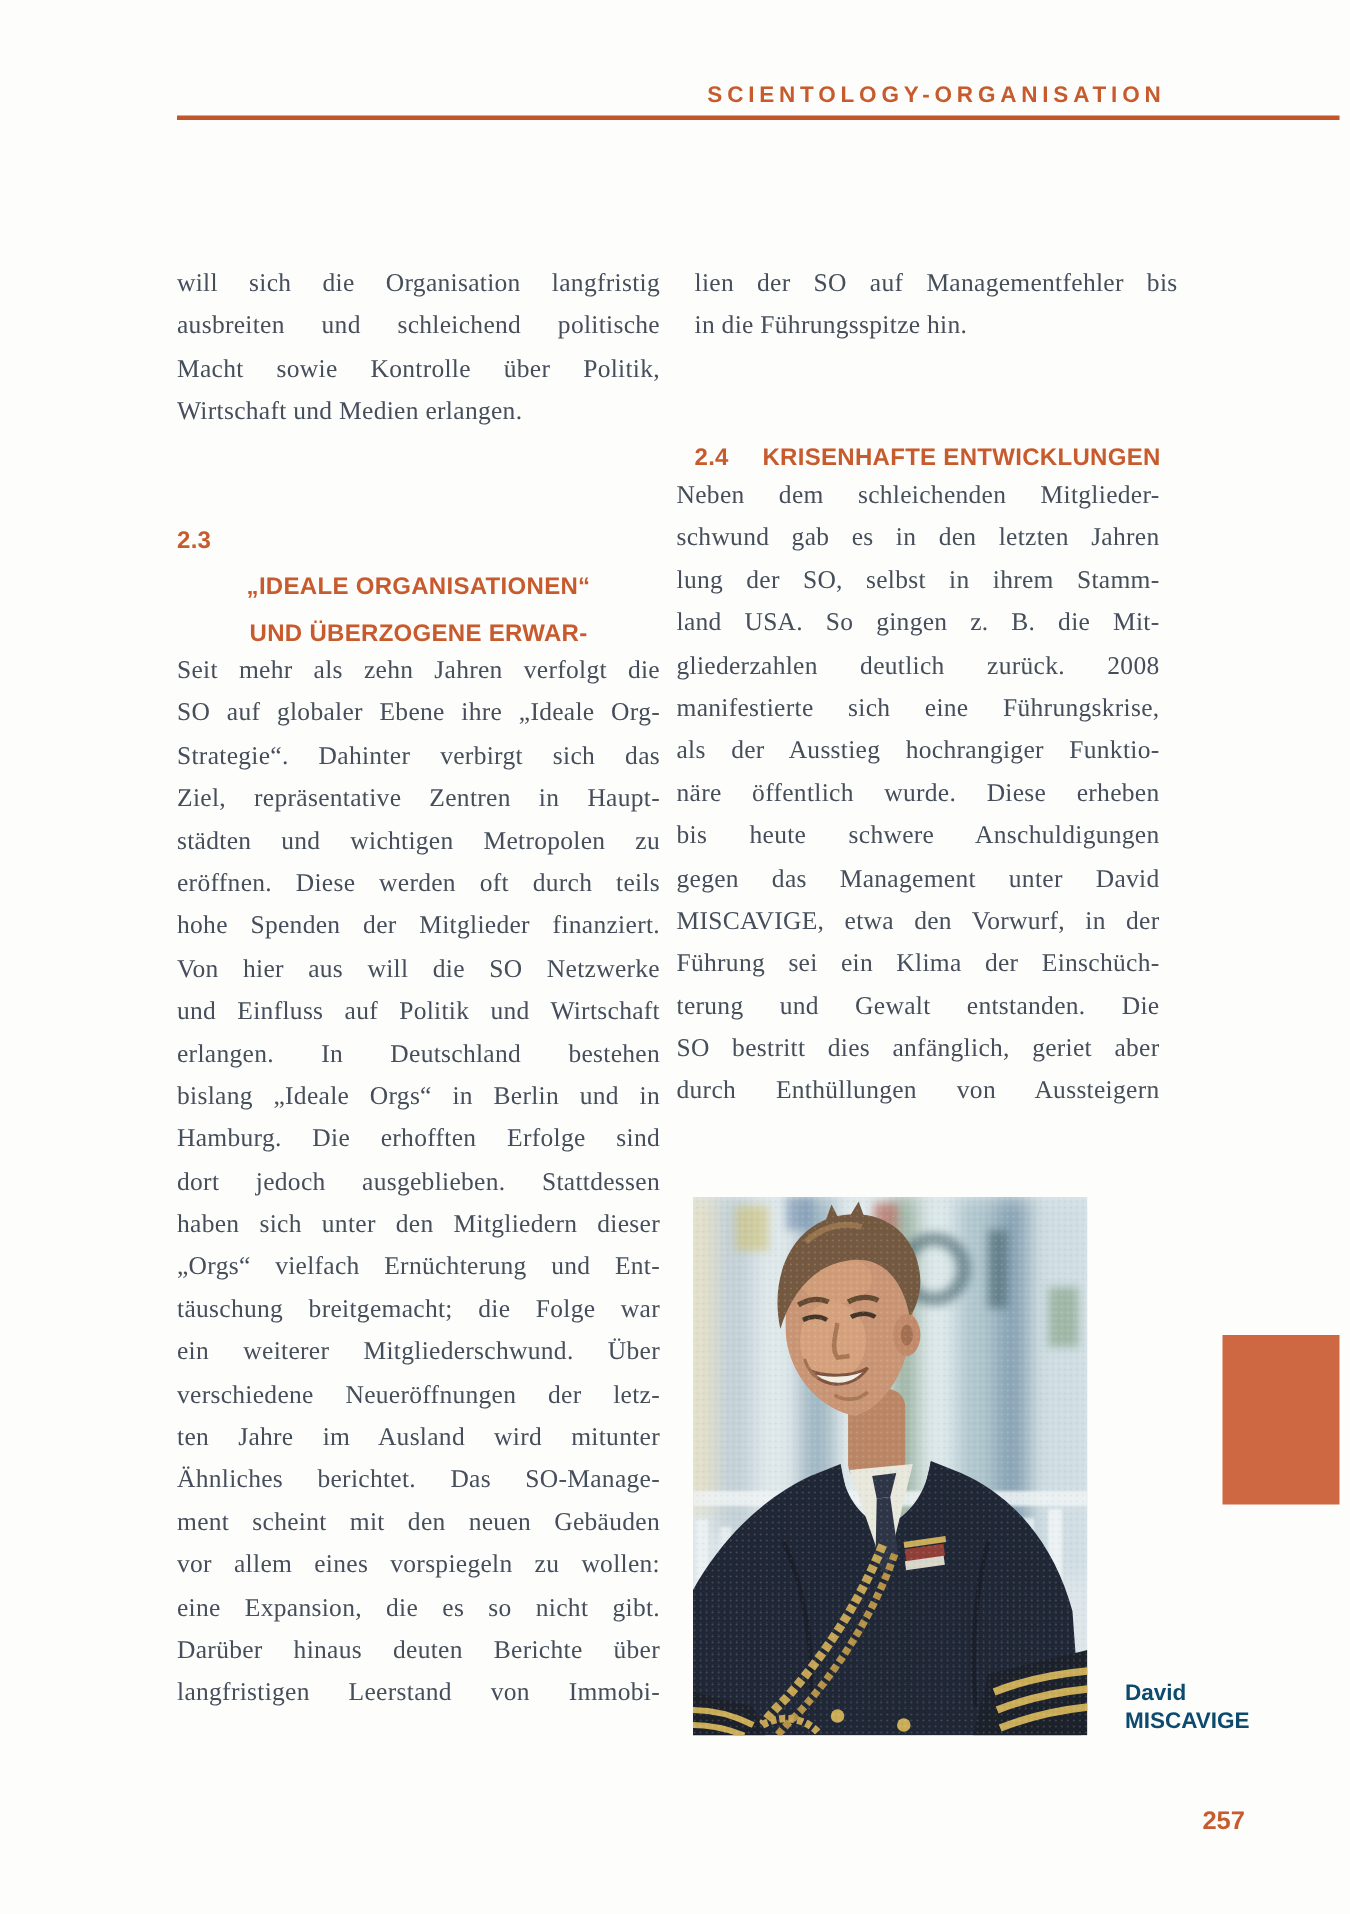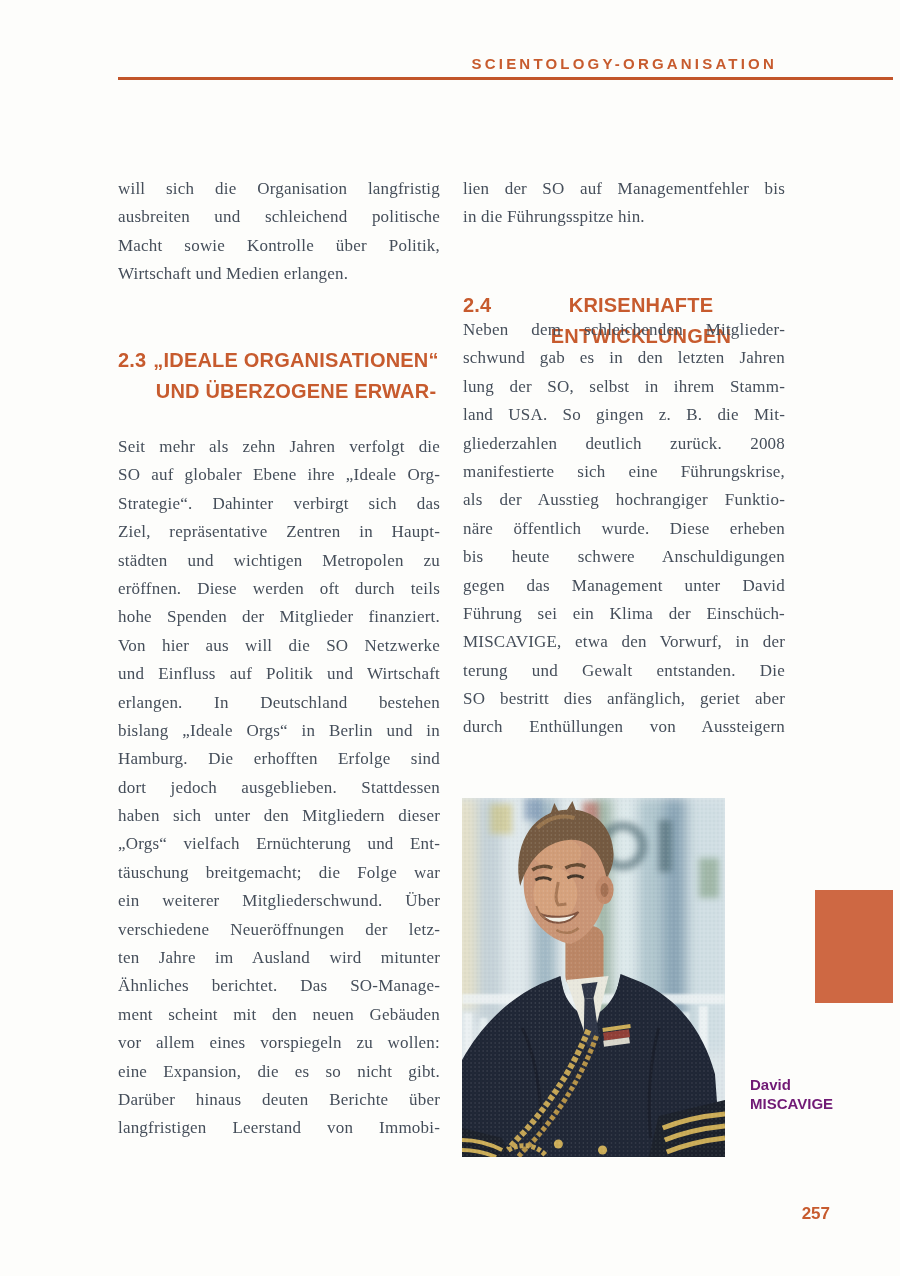--- a/index.html
+++ b/index.html
@@ -21,35 +21,35 @@
   }
   .textcol {
     position:absolute; width:322px;
     color:#454e5a; font-size:17px; line-height:28.4px; letter-spacing:0.2px;
   }
   .tline { text-align:justify; text-align-last:justify; height:28.4px; overflow:hidden; }
   .tline.ragged { text-align-last:left; }
   .heading {
     position:absolute; display:flex;
     font-family:"Liberation Sans", sans-serif; font-weight:bold;
-    font-size:20px; line-height:31px; letter-spacing:0.2px;
+    font-size:16px; line-height:31px; letter-spacing:0.2px;
     color:#c75b2e;
   }
   .hnum { width:34px; flex:none; }
   .hlines { flex:1; }
   .hline { text-align:center; }
   .photo {
     position:absolute; left:462px; top:798px; width:263px; height:359px;
     overflow:hidden;
   }
   .photo svg { display:block; }
   .caption {
-    position:absolute; left:750px; top:1075px; width:130px;
+    position:absolute; left:750px; top:1119px; width:130px;
     font-family:"Liberation Sans", sans-serif; font-weight:bold;
-    font-size:15px; line-height:19px; color:#701a75;
+    font-size:15px; line-height:19px; color:#0c4a6e;
   }
   .cap-line { text-align:left; }
   .side-tab {
     position:absolute; left:815px; top:890px; width:78px; height:113px;
     background:#ce6843;
   }
   .page-number {
     position:absolute; left:760px; top:1204px; width:70px; text-align:right;
     font-family:"Liberation Sans", sans-serif; font-weight:bold;
     font-size:17px; color:#c75b2e;
@@ -63,21 +63,21 @@
   <div class="running-header">SCIENTOLOGY-ORGANISATION</div>
   <div class="header-rule"></div>
 
   <div class="textcol" style="left:118px; top:175px;">
       <div class="tline">will sich die Organisation langfristig</div>
       <div class="tline">ausbreiten und schleichend politische</div>
       <div class="tline">Macht sowie Kontrolle über Politik,</div>
       <div class="tline ragged">Wirtschaft und Medien erlangen.</div>
     </div>
 
-  <div class="heading" style="left:118px; top:345px; width:322px;">
+  <div class="heading" style="left:118px; top:345px; width:322px;flex-direction:column;">
     <span class="hnum">2.3</span>
     <span class="hlines">
         <div class="hline">„IDEALE ORGANISATIONEN“</div>
         <div class="hline">UND ÜBERZOGENE ERWAR-</div>
       </span>
   </div>
 
   <div class="textcol" style="left:118px; top:433px;">
       <div class="tline">Seit mehr als zehn Jahren verfolgt die</div>
       <div class="tline">SO auf globaler Ebene ihre „Ideale Org-</div>
@@ -111,33 +111,33 @@
       <div class="tline ragged">in die Führungsspitze hin.</div>
     </div>
 
   <div class="heading" style="left:463px; top:290px; width:322px;">
     <span class="hnum">2.4</span>
     <span class="hlines">
         <div class="hline">KRISENHAFTE ENTWICKLUNGEN</div>
       </span>
   </div>
 
-  <div class="textcol" style="left:463px; top:316px;">
+  <div class="textcol" style="left:451px; top:316px;">
       <div class="tline">Neben dem schleichenden Mitglieder-</div>
       <div class="tline">schwund gab es in den letzten Jahren</div>
       <div class="tline">lung der SO, selbst in ihrem Stamm-</div>
       <div class="tline">land USA. So gingen z. B. die Mit-</div>
       <div class="tline">gliederzahlen deutlich zurück. 2008</div>
       <div class="tline">manifestierte sich eine Führungskrise,</div>
       <div class="tline">als der Ausstieg hochrangiger Funktio-</div>
       <div class="tline">näre öffentlich wurde. Diese erheben</div>
       <div class="tline">bis heute schwere Anschuldigungen</div>
       <div class="tline">gegen das Management unter David</div>
+      <div class="tline">MISCAVIGE, etwa den Vorwurf, in der</div>
       <div class="tline">Führung sei ein Klima der Einschüch-</div>
-      <div class="tline">MISCAVIGE, etwa den Vorwurf, in der</div>
       <div class="tline">terung und Gewalt entstanden. Die</div>
       <div class="tline">SO bestritt dies anfänglich, geriet aber</div>
       <div class="tline">durch Enthüllungen von Aussteigern</div>
     </div>
 
   <div class="photo">
     <svg width="263" height="359" viewBox="0 0 262 359" preserveAspectRatio="none">
       <defs>
         <filter id="b6" x="-20%" y="-20%" width="140%" height="140%">
             <feGaussianBlur stdDeviation="6"></feGaussianBlur>

